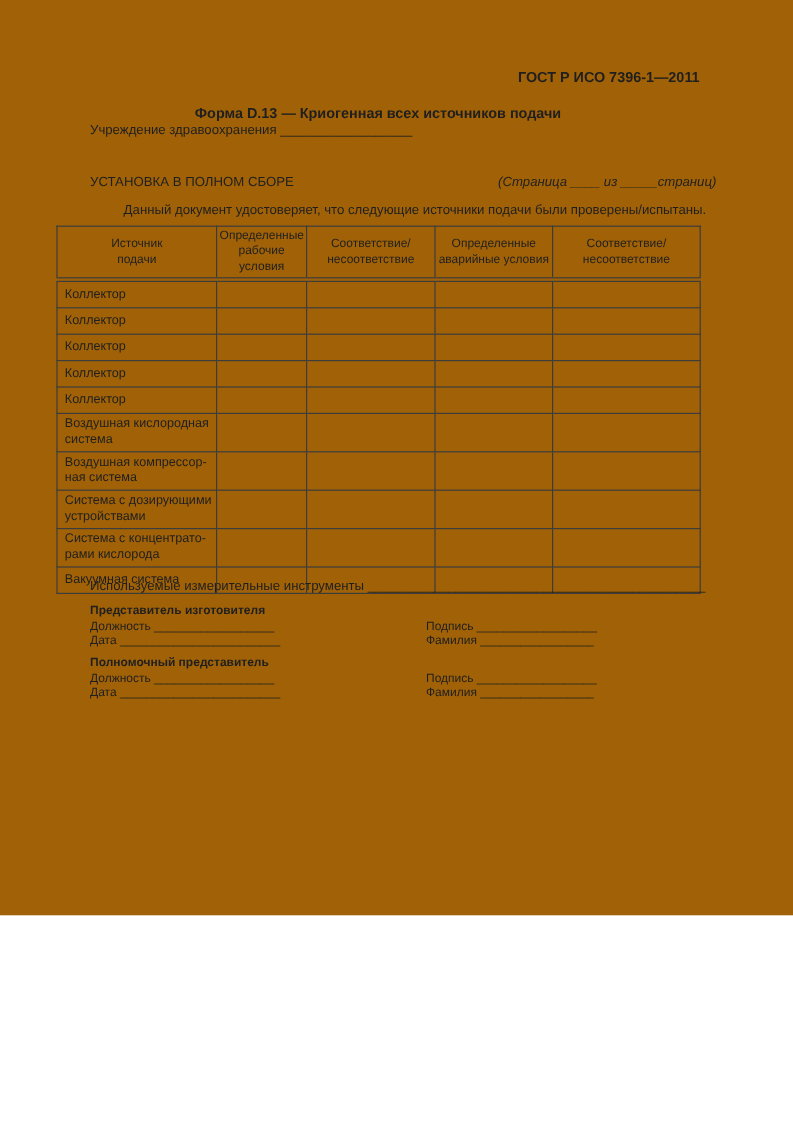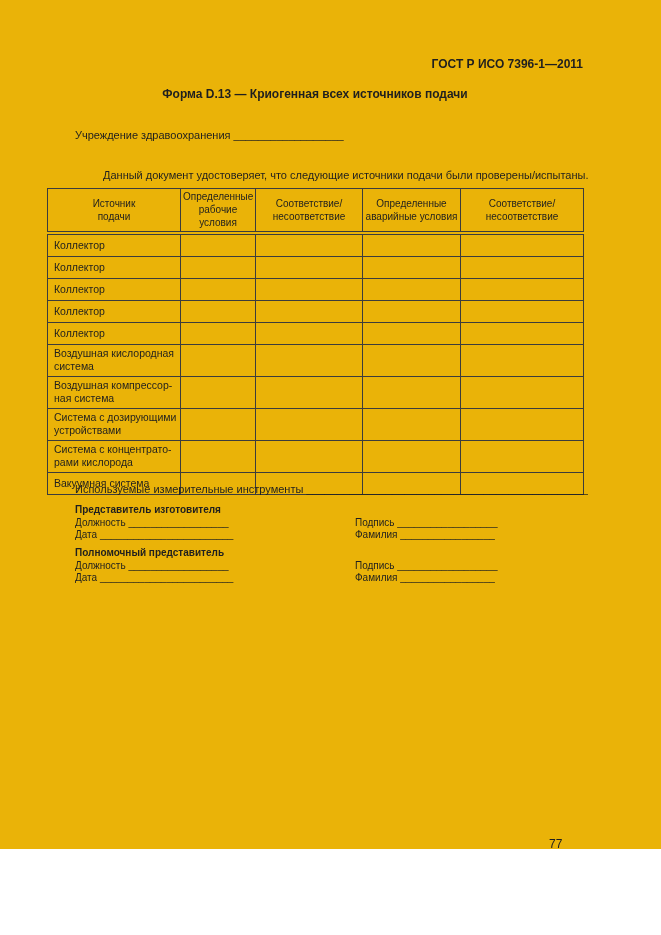--- a/index.html
+++ b/index.html
@@ -1,20 +1,20 @@
 <!DOCTYPE html>
 <html><head>
 <meta charset="utf-8">
 <style>
   html, body { margin: 0; padding: 0; background: #ffffff; }
   .page {
     position: relative;
     width: 661px;
-    height: 849px;
-    background: #eab308;
+    height: 763px;
+    background: #a16207;
     font-family: "Liberation Sans", "DejaVu Sans", sans-serif;
     color: #1f1f1f;
     overflow: hidden;
   }
   .std-ref {
     position: absolute;
     top: 57px; left: 47px; width: 536px;
     text-align: right;
     font-size: 12px;
     font-weight: bold;
@@ -26,21 +26,21 @@
     font-size: 12px;
     font-weight: bold;
   }
   .intro-line {
     position: absolute;
     left: 75px; right: 64px;
     font-size: 11px;
     line-height: 13px;
     white-space: nowrap;
   }
-  .intro-line-1 { top: 129px; display: flex; justify-content: space-between; }
+  .intro-line-1 { top: 103px; display: flex; justify-content: space-between; }
   .intro-line-2 { top: 146px; display: flex; justify-content: space-between; }
   .intro-line-3 { top: 169px; margin-left: 28px; }
   .pagination-note { font-style: italic; }
   .blank { letter-spacing: 0; }
 
   table.doc-table {
     position: absolute;
     top: 188px; left: 47px;
     width: 536px;
     border-collapse: collapse;
@@ -102,20 +102,24 @@
 
   <div class="form-title">Форма D.13 — Криогенная всех источников подачи</div>
 
   <div class="intro-line intro-line-1">
     <span>
       <span>Учреждение здравоохранения</span>
       <span class="blank">__________________</span>
     </span>
   </div>
 
+  <div class="intro-line intro-line-2">
+    <span>УСТАНОВКА В ПОЛНОМ СБОРЕ</span>
+    <span class="pagination-note">(Страница ____ из _____страниц)</span>
+  </div>
 
   <div class="intro-line intro-line-3">Данный документ удостоверяет, что следующие источники подачи были проверены/испытаны.</div>
 
   <table class="doc-table">
     <colgroup>
       <col style="width:133px">
         <col style="width:75px">
         <col style="width:107px">
         <col style="width:98px">
         <col style="width:123px">

